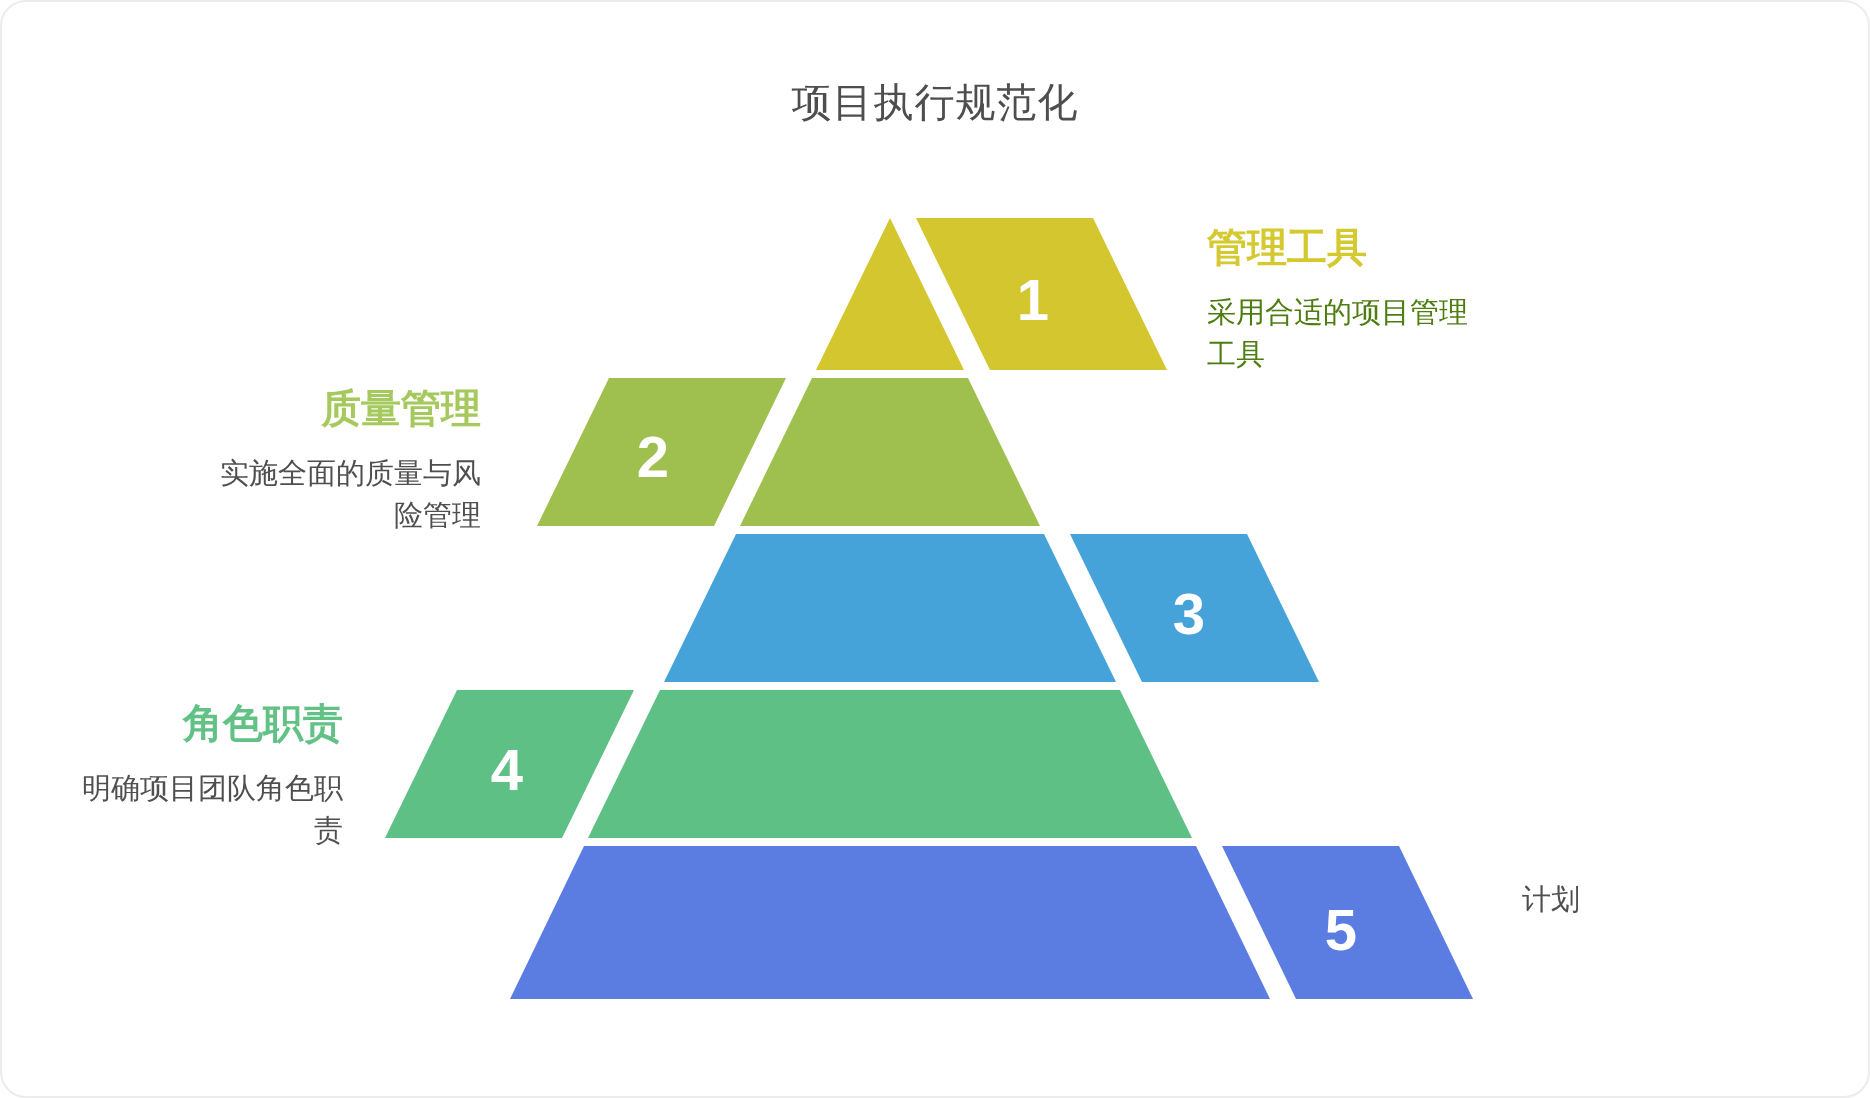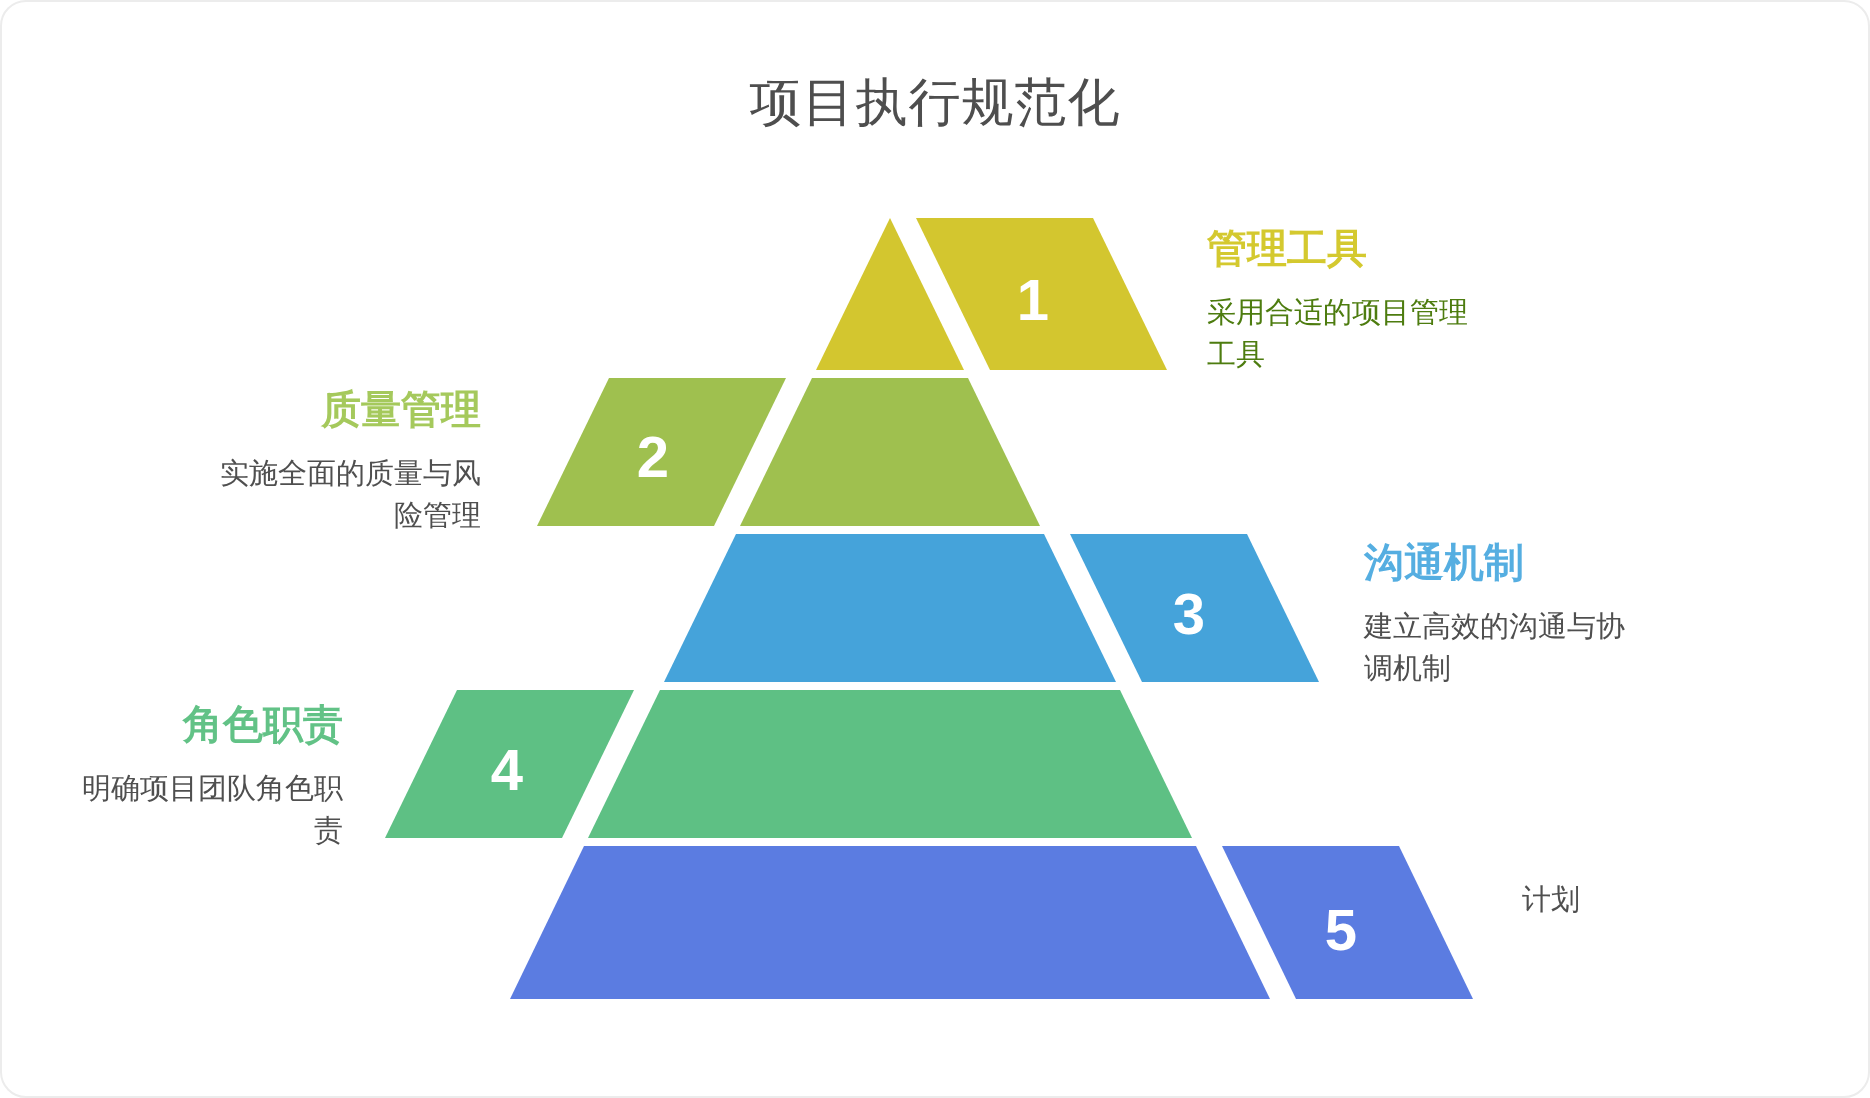--- a/index.html
+++ b/index.html
@@ -13,29 +13,29 @@
   .card{
     position:absolute; inset:0;
     background:#ffffff;
     border:2px solid #ececec;
     border-radius:26px;
     box-sizing:border-box;
   }
   .title{
     position:absolute; top:80px; left:0; width:100%;
     text-align:center;
-    font-size:52px; line-height:44px; font-weight:500;
+    font-size:40px; line-height:44px; font-weight:500;
     letter-spacing:1px;
   }
   svg.pyramid{ position:absolute; left:0; top:0; }
   .num{
     font-size:58px; font-weight:700;
     font-family:"Liberation Sans","DejaVu Sans",sans-serif;
   }
-  .block{ position:absolute; width:330px; }
+  .block{ position:absolute; width:330px;font-family:Liberation Serif, serif; }
   .block.align-right{ text-align:right; }
   .block.align-left{ text-align:left; }
   .block .heading{
     font-size:40px; line-height:42px; font-weight:700;
   }
   .block .desc{
     margin-top:22px;
     font-size:29px; line-height:42px; font-weight:400;
   }
 </style>
@@ -77,27 +77,20 @@
   </div>
 
   <div class="block align-right" style="left:151px; top:388px;">
     <div class="heading" style="color: rgb(165, 201, 92);">质量管理</div>
     <div class="desc" style="color: rgb(79, 79, 79);">
       <div>实施全面的质量与风</div>
       <div>险管理</div>
     </div>
   </div>
 
-  <div class="block align-left" style="left:1364px; top:541px;">
-    <div class="heading" style="color: rgb(85, 174, 225);">沟通机制</div>
-    <div class="desc" style="color: rgb(79, 79, 79);">
-      <div>建立高效的沟通与协</div>
-      <div>调机制</div>
-    </div>
-  </div>
 
   <div class="block align-right" style="left:13px; top:703px;">
     <div class="heading" style="color: rgb(98, 194, 134);">角色职责</div>
     <div class="desc" style="color: rgb(79, 79, 79);">
       <div>明确项目团队角色职</div>
       <div>责</div>
     </div>
   </div>
 
   <div class="block align-left" style="left:1522px; top:856px;">

